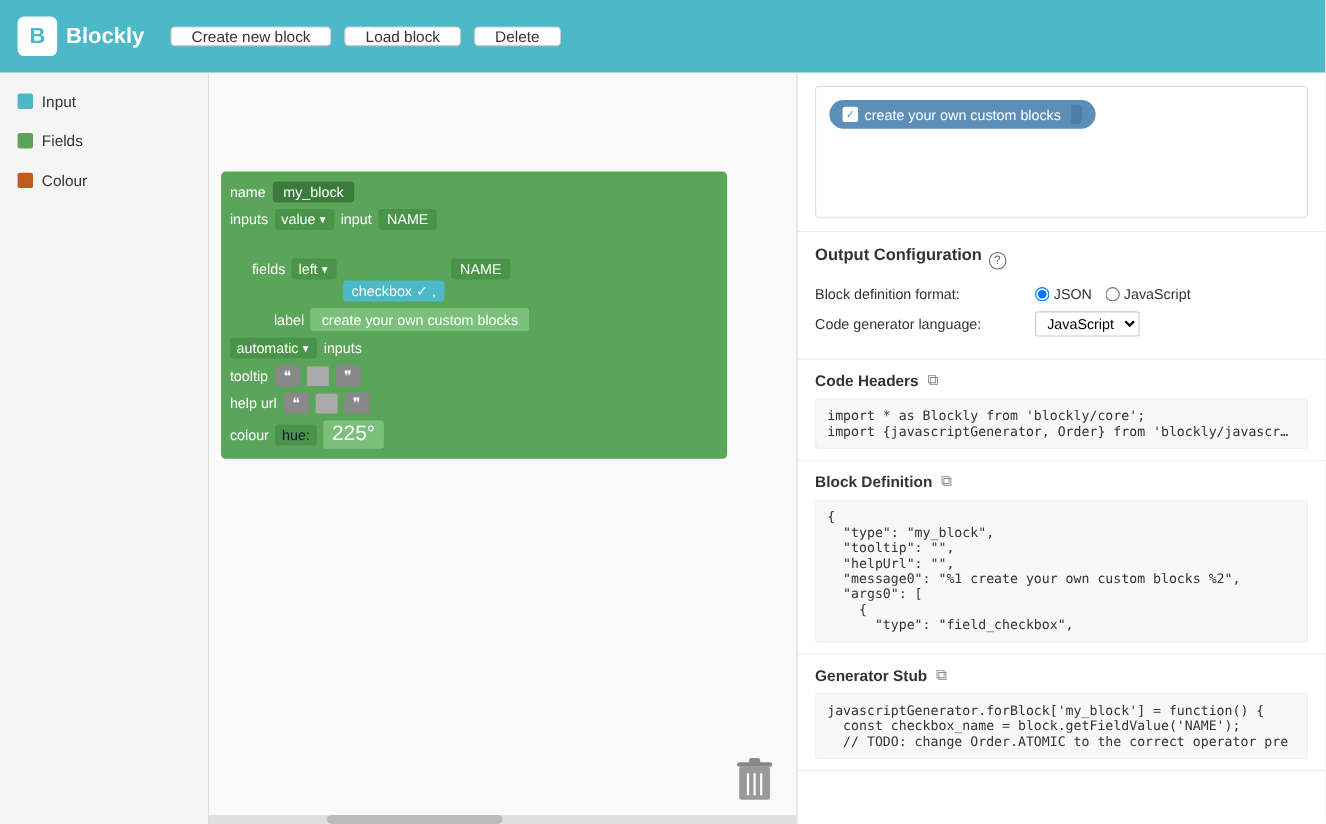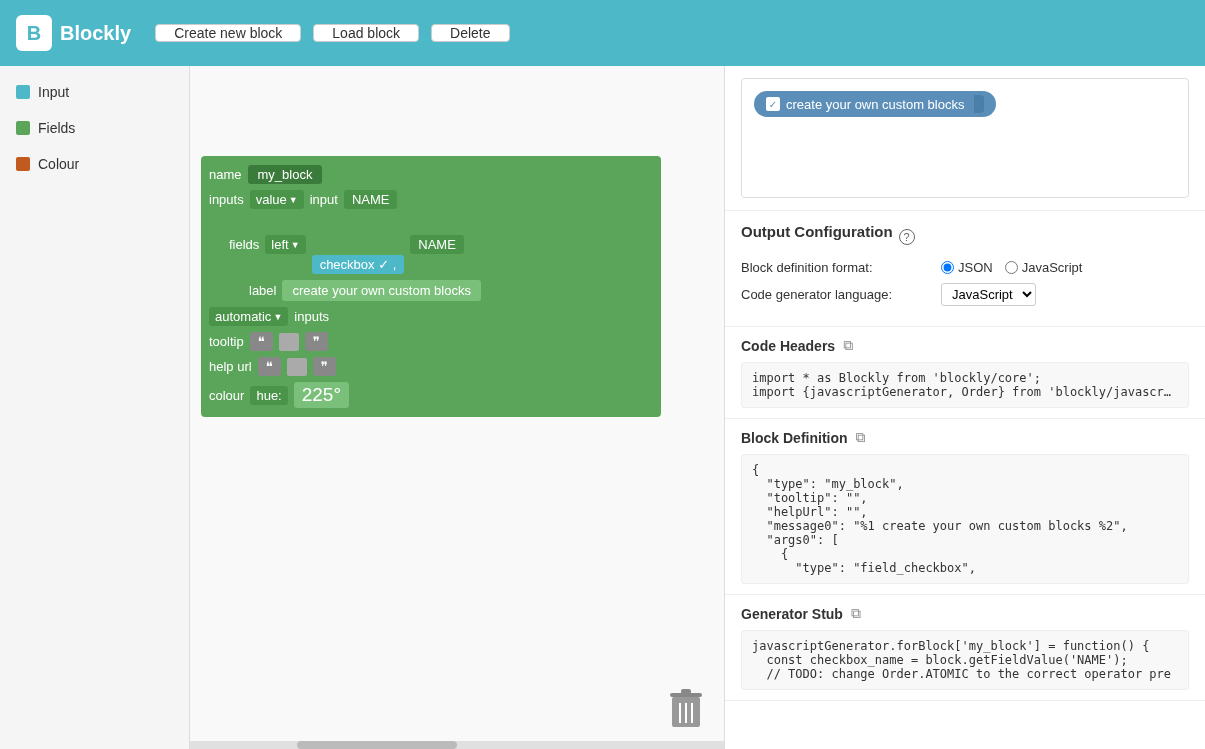--- a/index.html
+++ b/index.html
@@ -185,21 +185,21 @@
       padding: 2px 8px;
       font-size: 13px;
       display: flex;
       align-items: center;
       gap: 2px;
     }
 
     .hue-pill {
       background: #4a944a;
       border-radius: 3px;
-      color: #ffffff;
+      color: #0f172a;
       padding: 2px 6px;
       font-size: 13px;
     }
 
     .hue-value {
       background: #7abf7a;
       border-radius: 3px;
       color: white;
       padding: 2px 8px;
       font-size: 19px;

